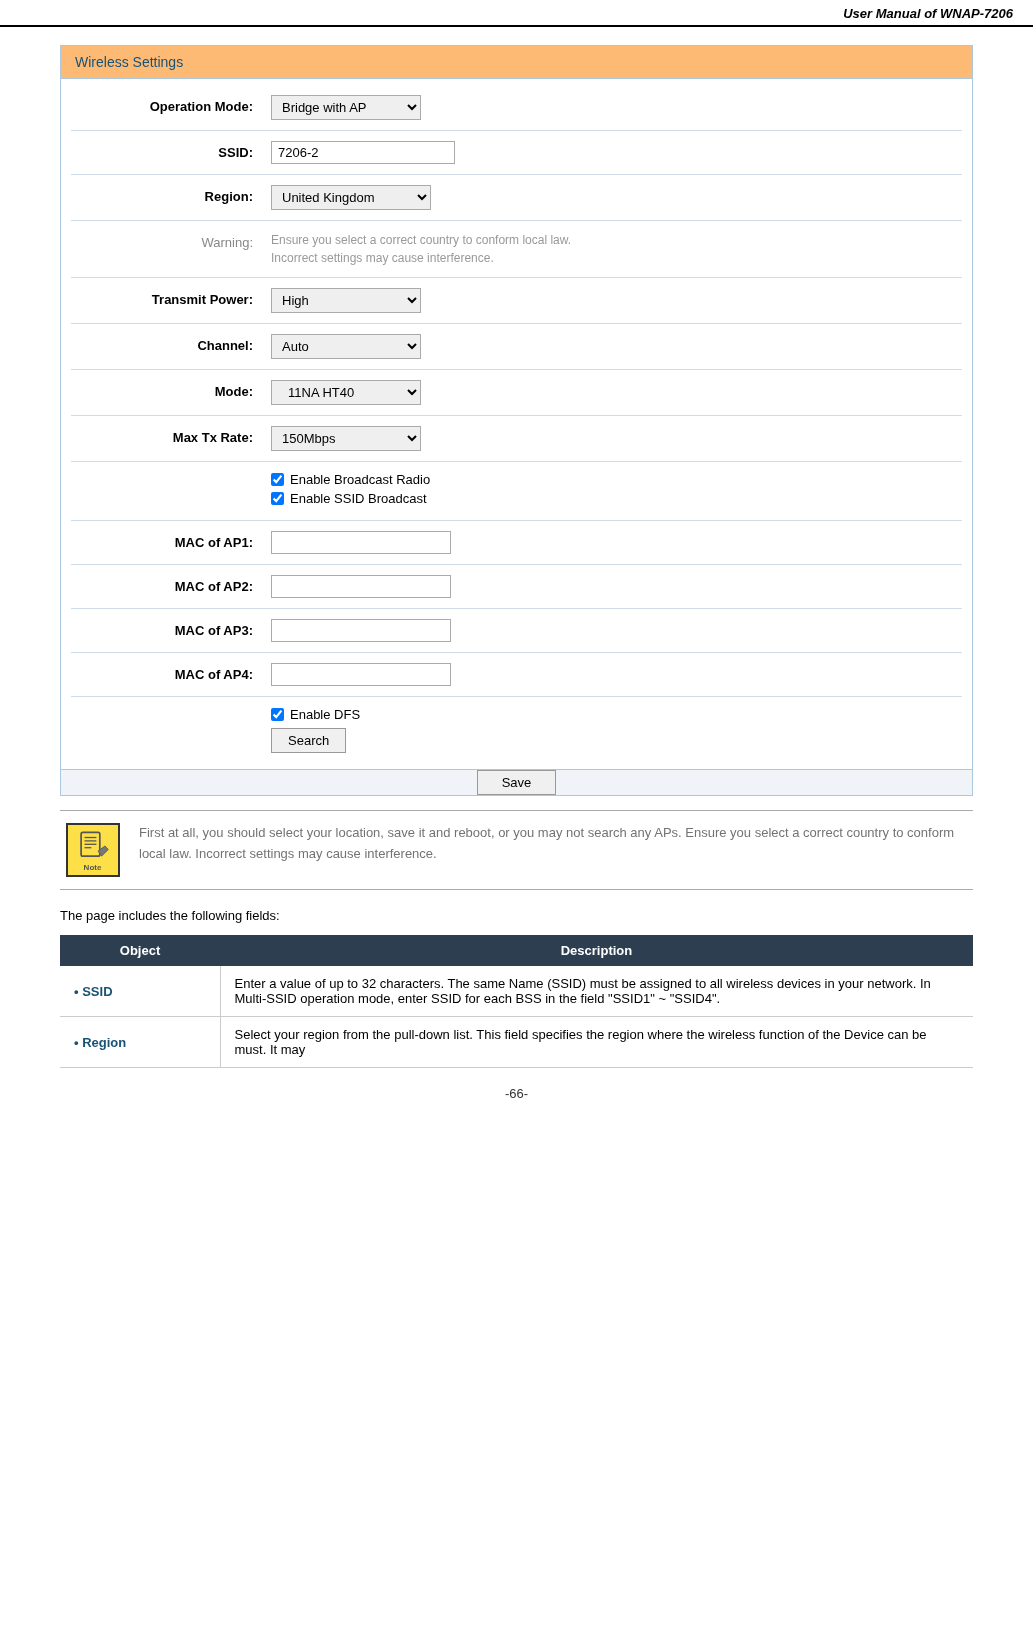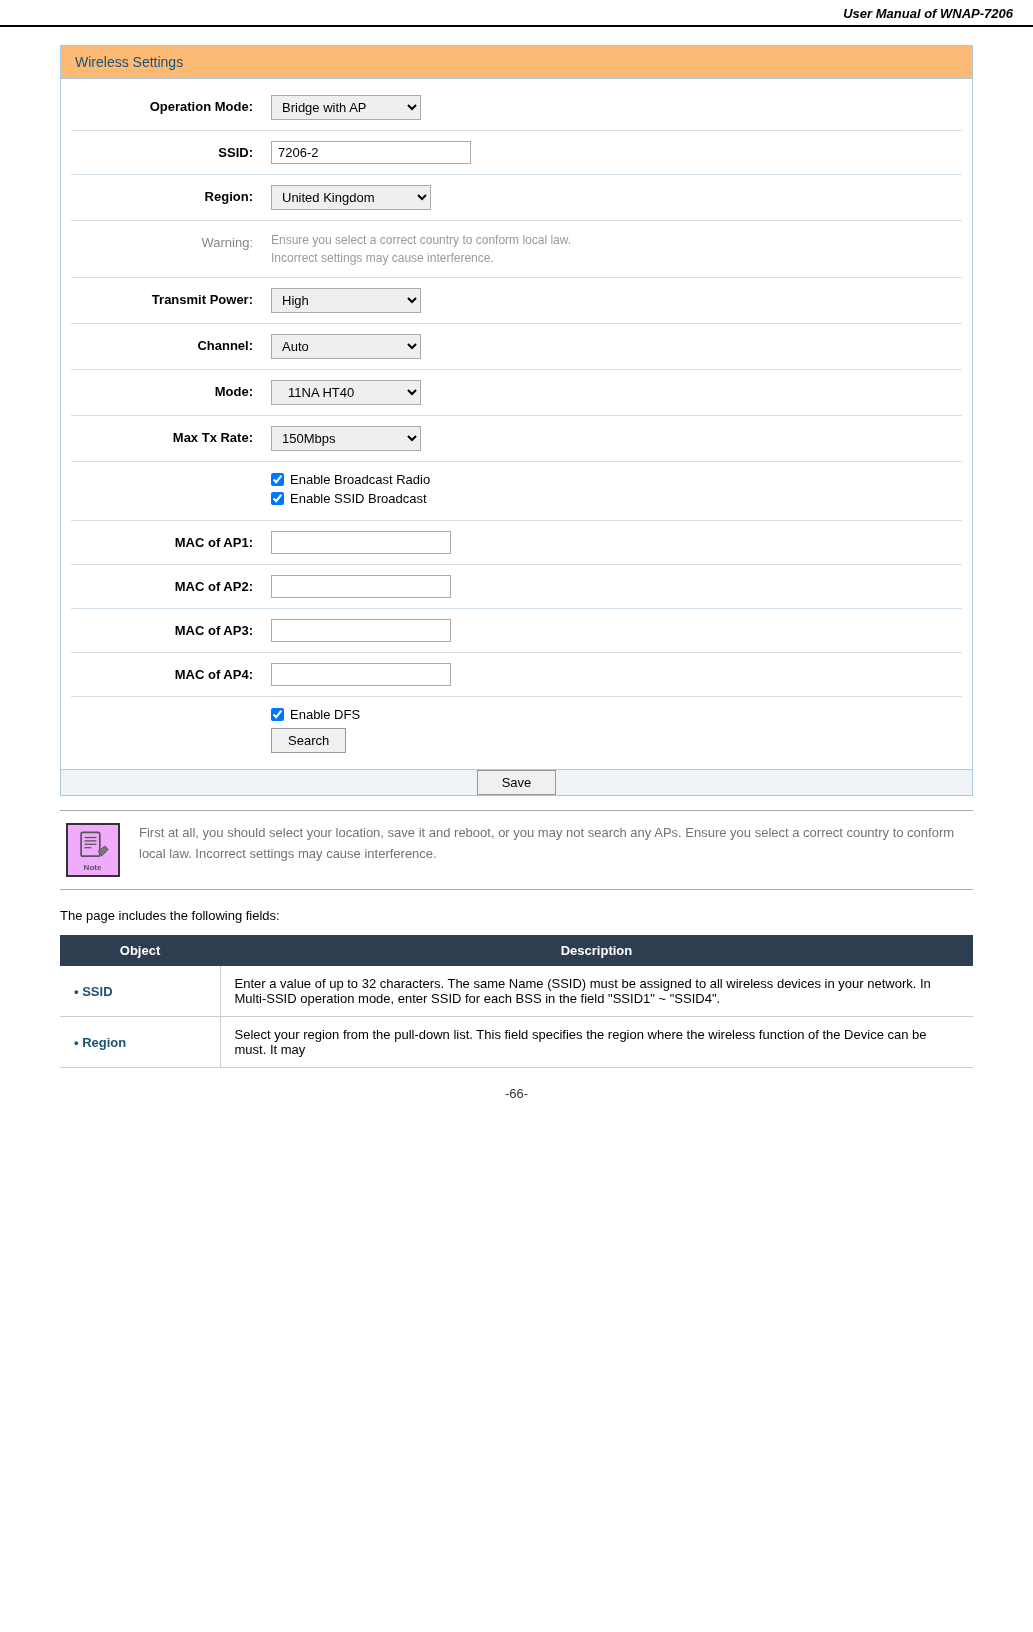--- a/index.html
+++ b/index.html
@@ -70,21 +70,21 @@
 
     .value-cell {
       padding: 10px 10px 10px 0;
       vertical-align: top;
     }
 
     .text-input {
       border: 1px solid #aaa;
       padding: 3px 6px;
       font-size: 13px;
-      width: 200px;
+      width: 184px;
     }
 
     .warning-text {
       font-size: 12px;
       color: #999;
       line-height: 1.5;
     }
 
     .checkbox-row {
       display: flex;
@@ -156,21 +156,21 @@
     .note-icon-inner {
       border: 2px solid #333;
       width: 54px;
       height: 54px;
       display: flex;
       flex-direction: column;
       align-items: center;
       justify-content: center;
       font-size: 9px;
       color: #555;
-      background: #f0abfc;
+      background: #fde047;
       position: relative;
     }
 
     .note-icon-inner svg {
       width: 34px;
       height: 34px;
     }
 
     .note-text {
       font-size: 13px;

